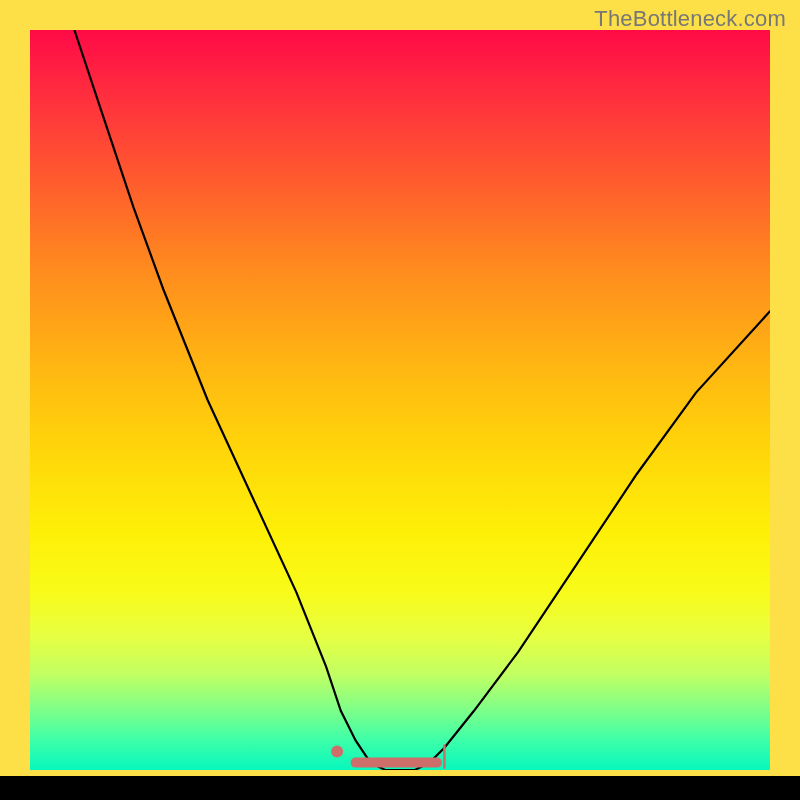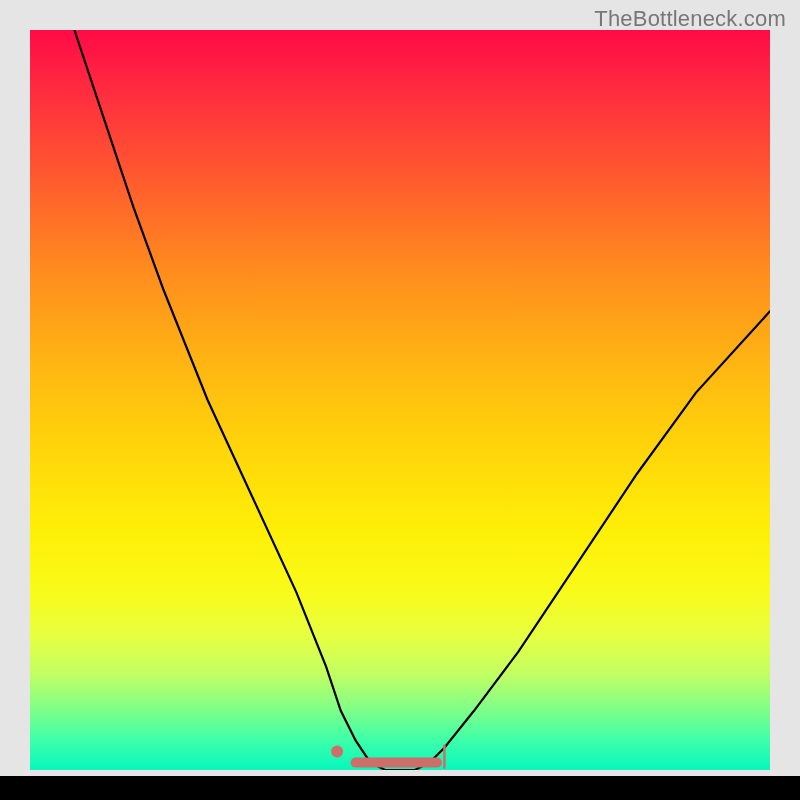--- a/index.html
+++ b/index.html
@@ -8,21 +8,21 @@
     width: 800px;
     height: 800px;
     background: #000;
     overflow: hidden;
     font-family: Arial, Helvetica, sans-serif;
   }
   .frame {
     position: relative;
     width: 800px;
     height: 776px;
-    background: #e5e5e5;
+    background: #fde047;
   }
   .attribution {
     position: absolute;
     top: 6px;
     right: 14px;
     color: #777;
     font-size: 22px;
     letter-spacing: 0.2px;
     font-weight: 500;
     z-index: 5;

